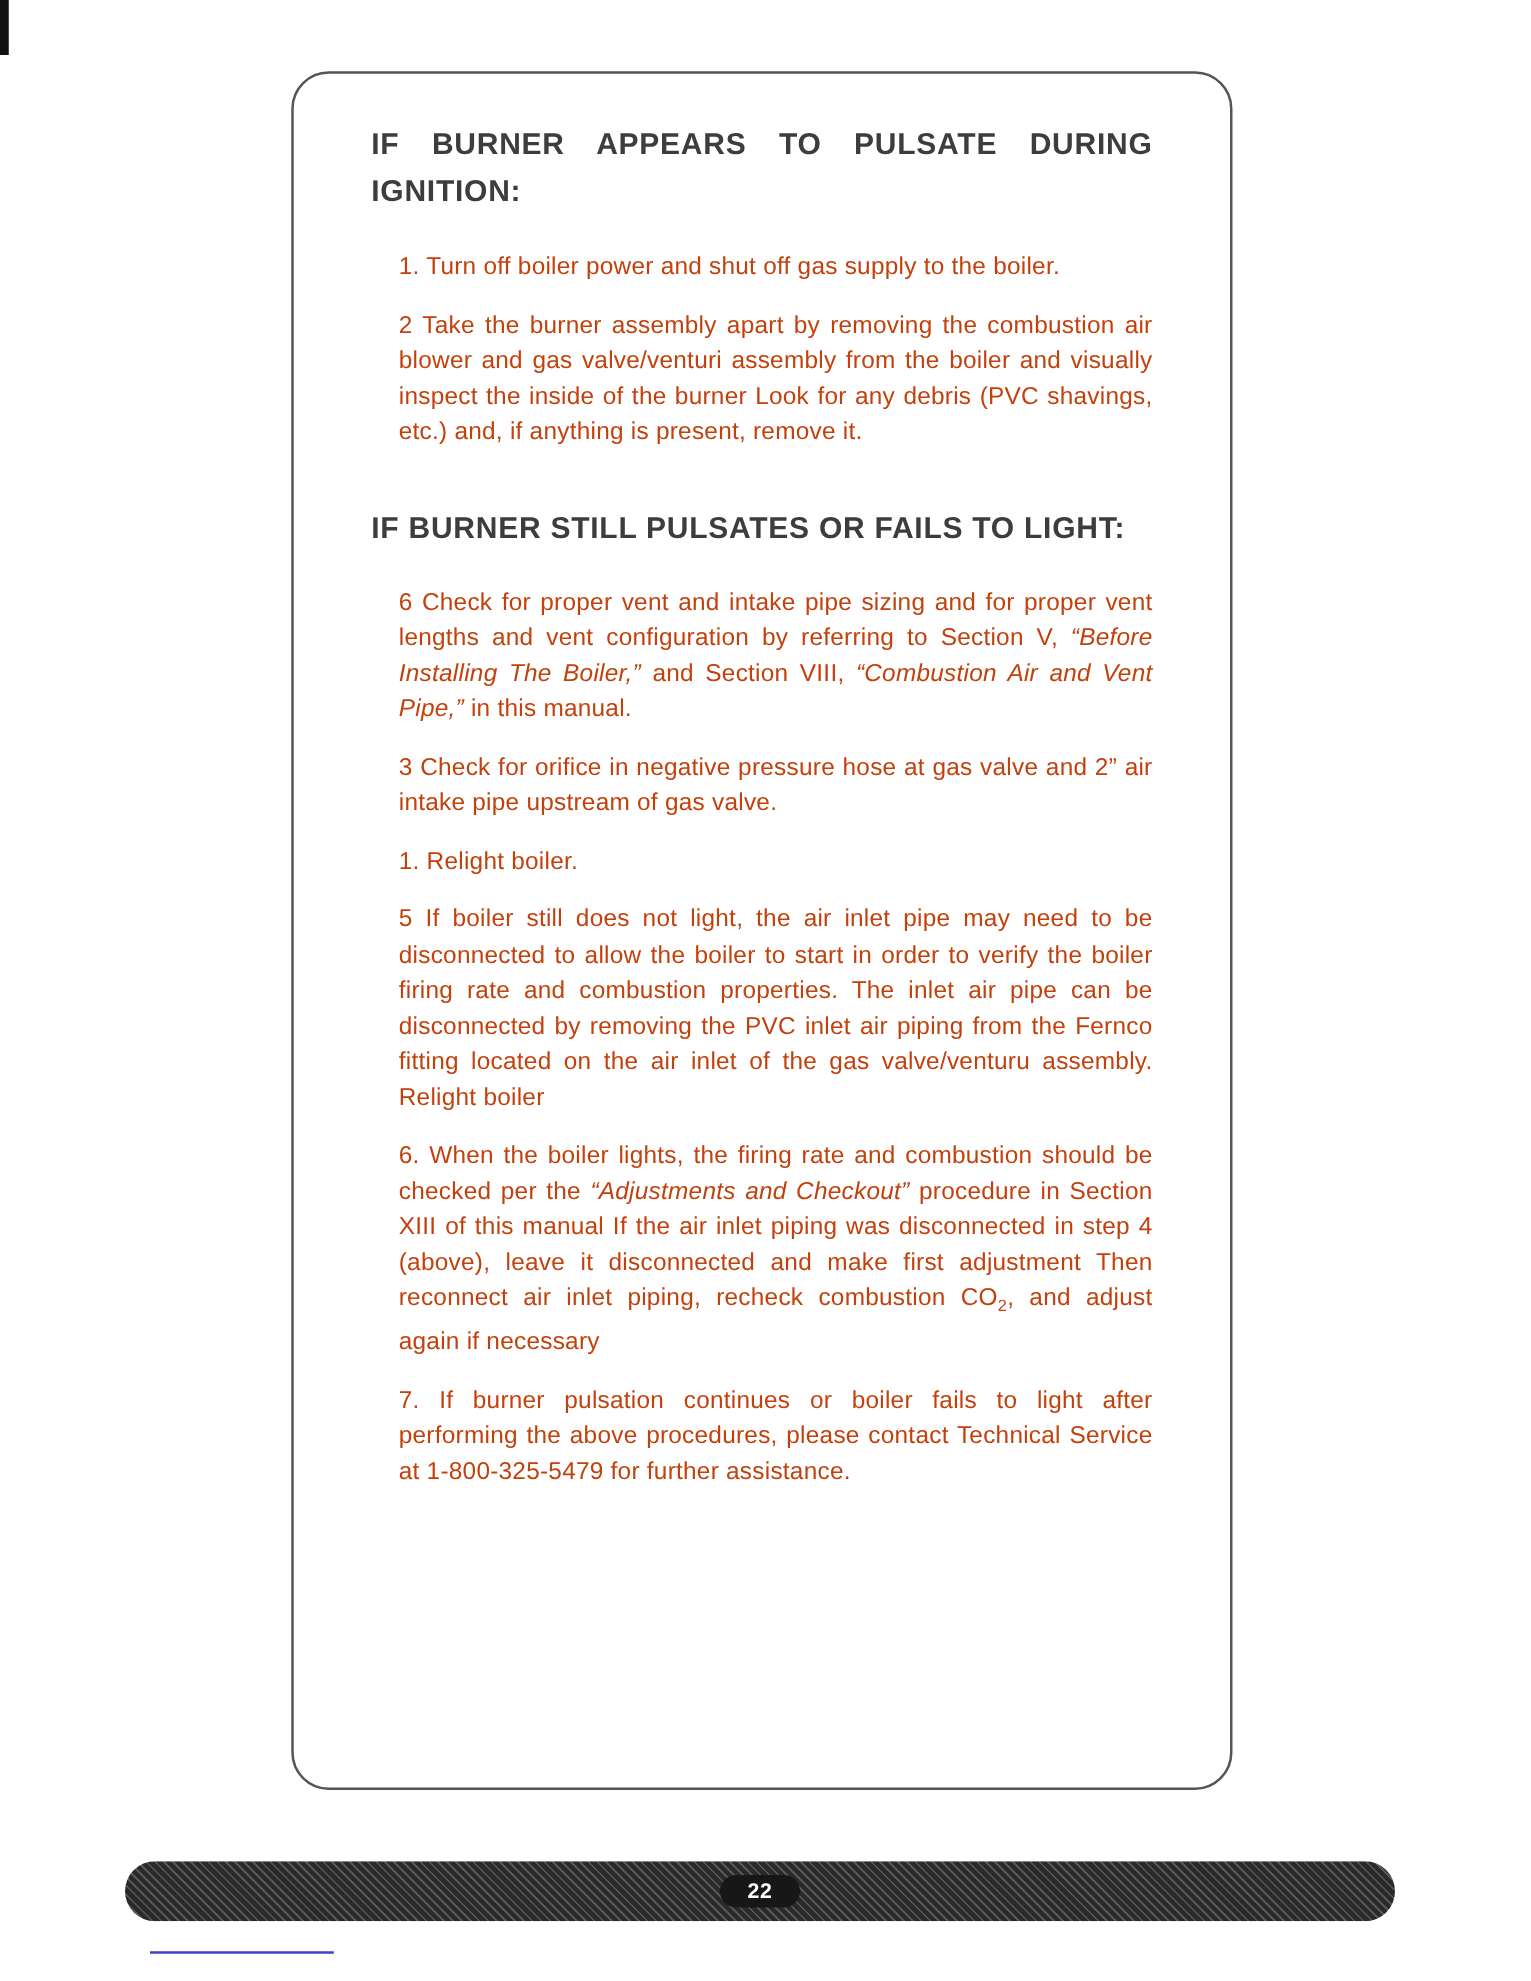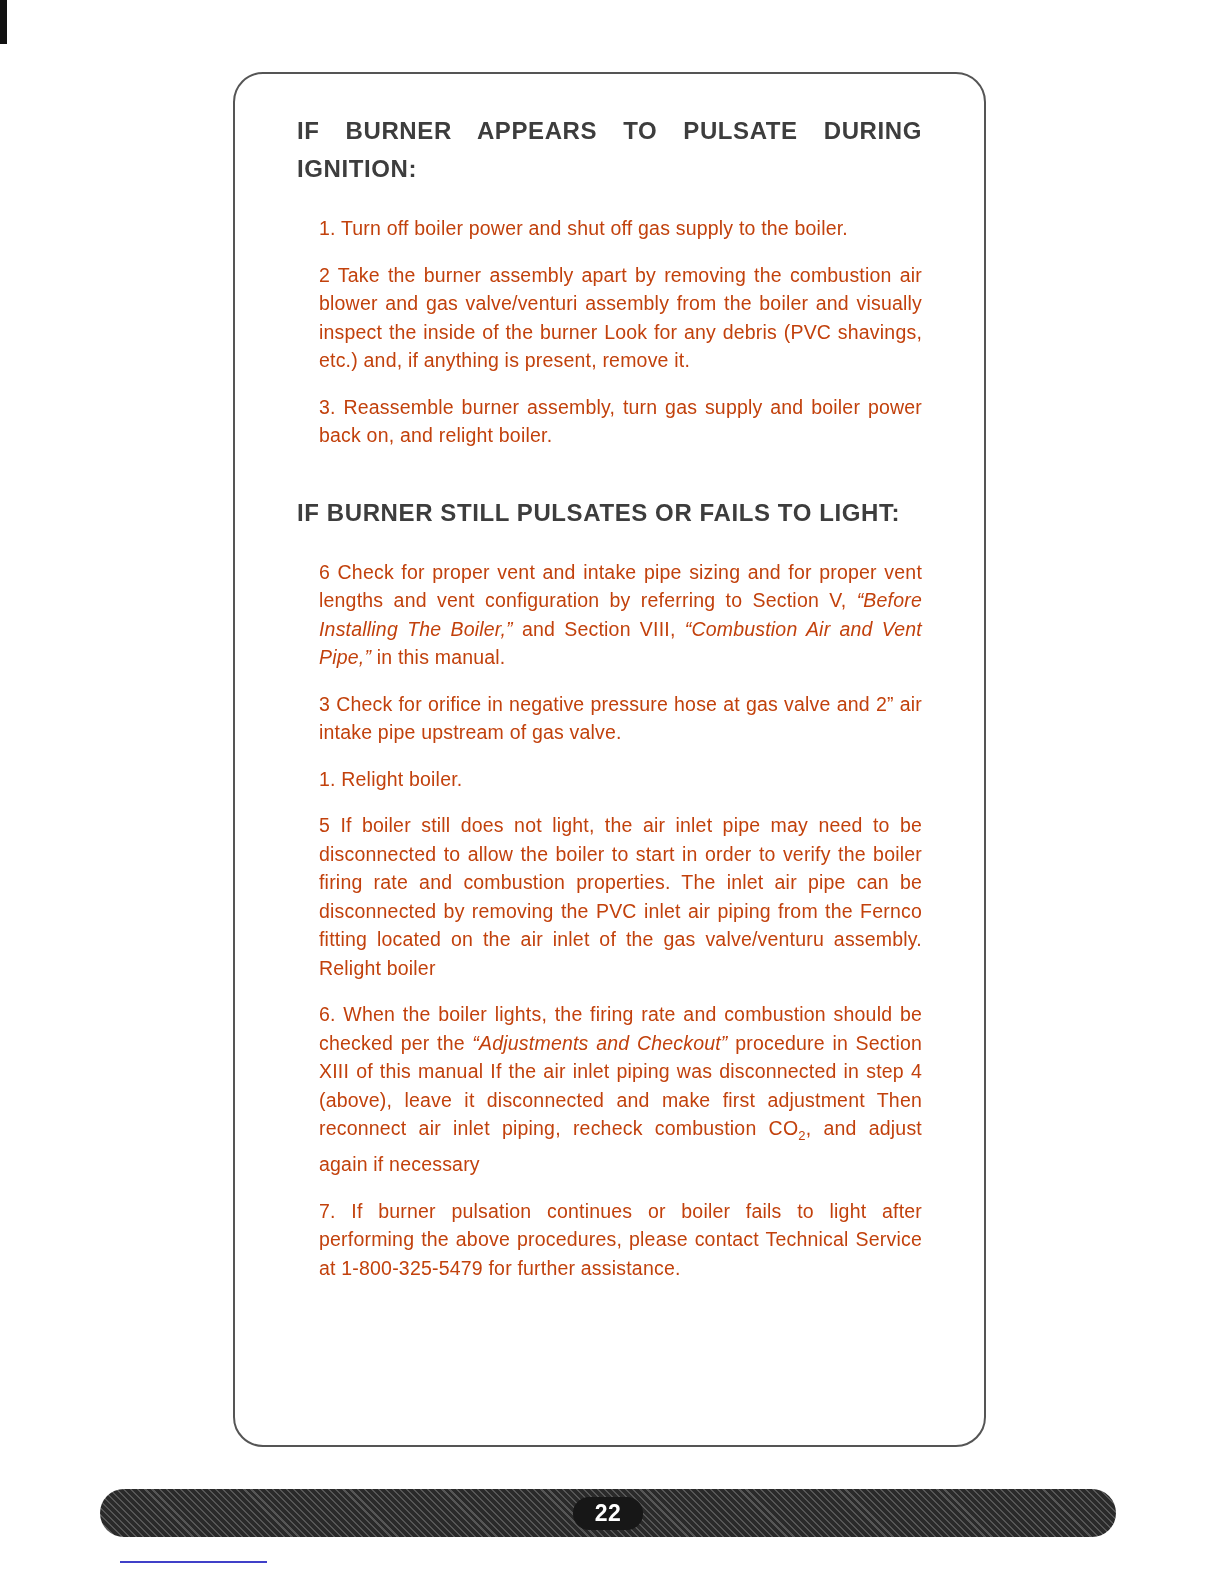--- a/index.html
+++ b/index.html
@@ -20,21 +20,21 @@
     position: absolute;
     left: 0;
     top: 0;
     width: 7px;
     height: 44px;
     background: #111111;
   }
   .content-box {
     position: absolute;
     left: 233px;
-    top: 72px;
+    top: 57px;
     width: 753px;
     height: 1375px;
     border: 2px solid #555555;
     border-radius: 30px;
     padding: 38px 62px 16px 62px;
     overflow: hidden;
   }
   .section-heading {
     font-size: 24px;
     font-weight: bold;
@@ -76,21 +76,21 @@
     align-items: center;
     justify-content: center;
   }
   .page-number-pill {
     background: #171717;
     border-radius: 16px;
     padding: 3px 22px;
   }
   .page-number {
     color: #ffffff;
-    font-size: 23px;
+    font-size: 17px;
     font-weight: bold;
     letter-spacing: 0.5px;
   }
   .link-underline-artifact {
     position: absolute;
     left: 120px;
     top: 1561px;
     width: 147px;
     height: 2px;
     background: #4040c8;
@@ -101,21 +101,20 @@
 
 <div class="page">
 
   <div class="scan-artifact"></div>
 
   <div class="content-box">
     <div id="sections">
         <h2 class="section-heading">IF BURNER APPEARS TO PULSATE DURING IGNITION:</h2>
         <p class="body-paragraph"><span>1. Turn off boiler power and shut off gas supply to the boiler.</span></p>
         <p class="body-paragraph"><span>2 Take the burner assembly apart by removing the combustion air blower and gas valve/venturi assembly from the boiler and visually inspect the inside of the burner Look for any debris (PVC shavings, etc.) and, if anything is present, remove it.</span></p>
-        <p class="body-paragraph"><span>3. Reassemble burner assembly, turn gas supply and boiler power back on, and relight boiler.</span></p>
         <h2 class="section-heading not-first">IF BURNER STILL PULSATES OR FAILS TO LIGHT:</h2>
         <p class="body-paragraph"><span>6 Check for proper vent and intake pipe sizing and for proper vent lengths and vent configuration by referring to Section V, </span><i>“Before Installing The Boiler,”</i><span> and Section VIII, </span><i>“Combustion Air and Vent Pipe,”</i><span> in this manual.</span></p>
         <p class="body-paragraph"><span>3 Check for orifice in negative pressure hose at gas valve and 2” air intake pipe upstream of gas valve.</span></p>
         <p class="body-paragraph"><span>1. Relight boiler.</span></p>
         <p class="body-paragraph"><span>5 If boiler still does not light, the air inlet pipe may need to be disconnected to allow the boiler to start in order to verify the boiler firing rate and combustion properties. The inlet air pipe can be disconnected by removing the PVC inlet air piping from the Fernco fitting located on the air inlet of the gas valve/venturu assembly. Relight boiler</span></p>
         <p class="body-paragraph"><span>6. When the boiler lights, the firing rate and combustion should be checked per the </span><i>“Adjustments and Checkout”</i><span> procedure in Section XIII of this manual If the air inlet piping was disconnected in step 4 (above), leave it disconnected and make first adjustment Then reconnect air inlet piping, recheck combustion CO</span><sub>2</sub><span>, and adjust again if necessary</span></p>
         <p class="body-paragraph"><span>7. If burner pulsation continues or boiler fails to light after performing the above procedures, please contact Technical Service at 1-800-325-5479 for further assistance.</span></p>
       </div>
   </div>
 

